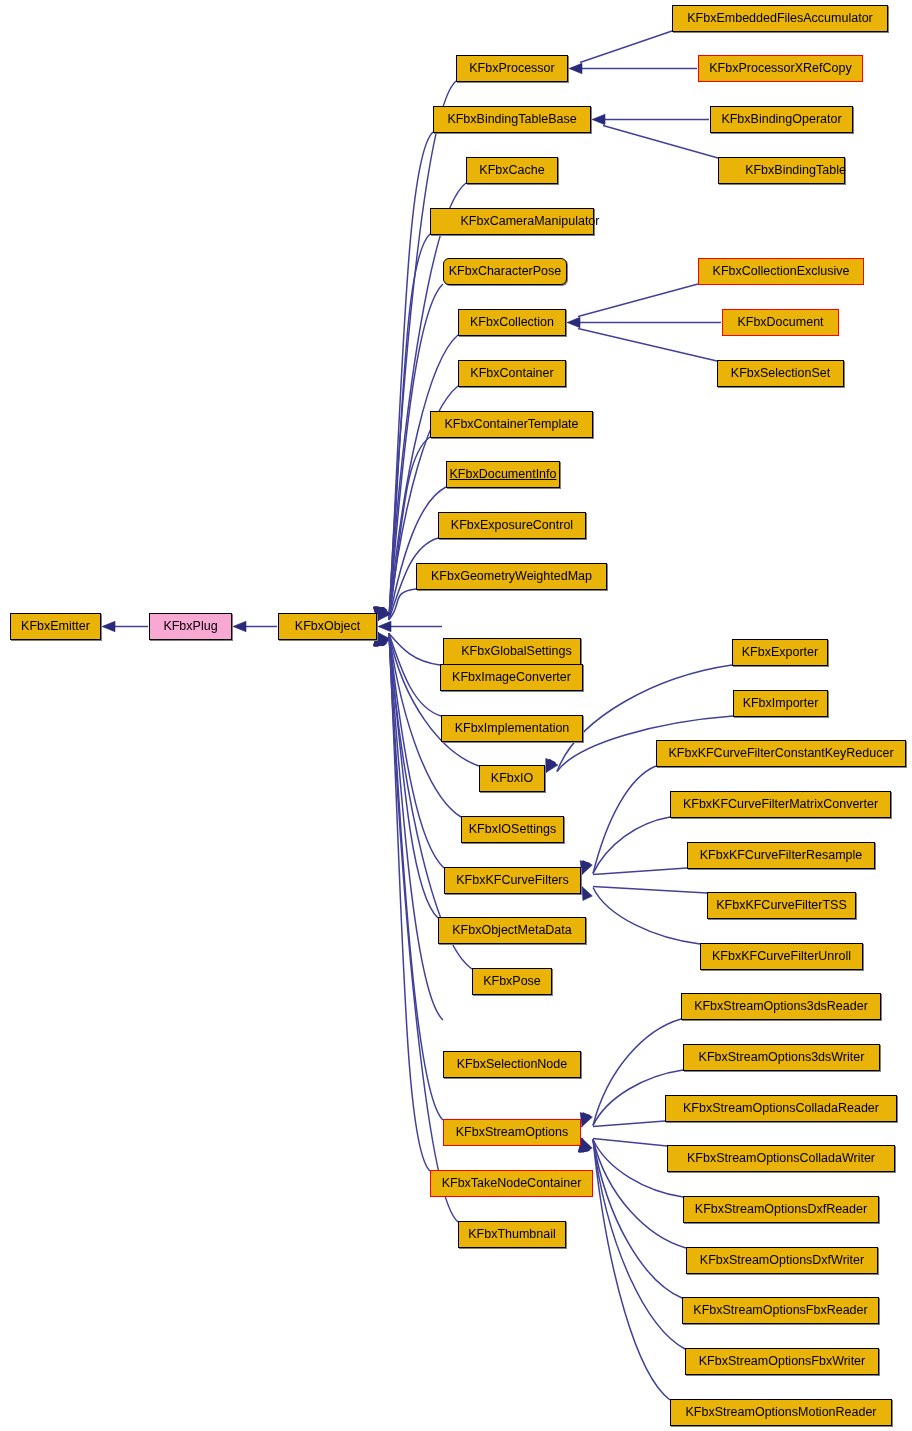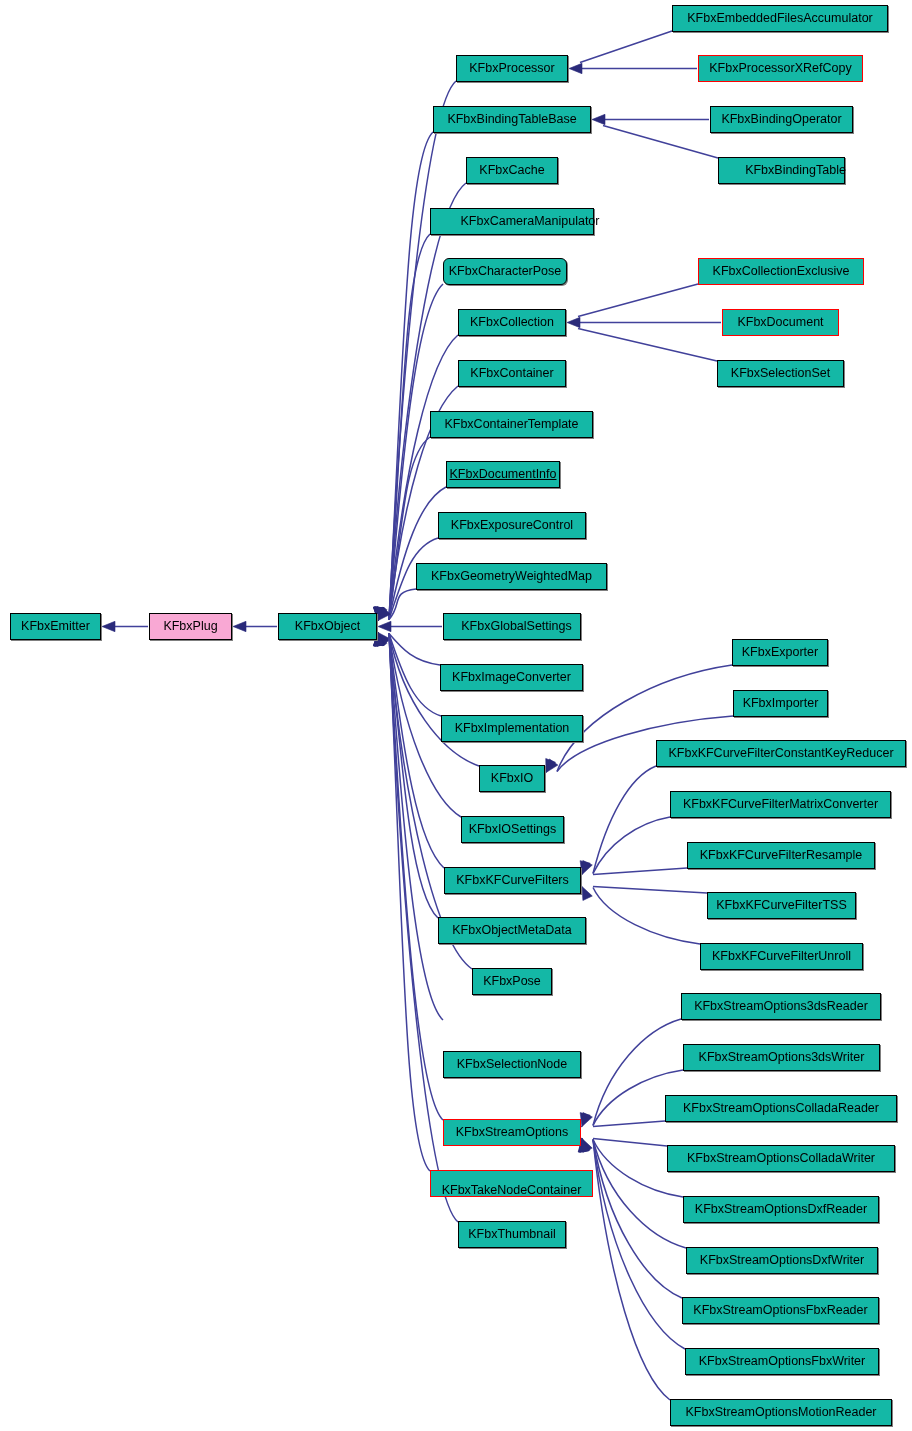--- a/index.html
+++ b/index.html
@@ -8,21 +8,21 @@
     width:912px;height:1431px;
     background:#ffffff;
     font-family:"Liberation Sans", sans-serif;
     overflow:hidden;
   }
   svg#edges{position:absolute;left:0;top:0;width:912px;height:1431px;}
   .node{
     position:absolute;
     box-sizing:border-box;
     border:1px solid #000000;
-    background:#14b8a6;
+    background:#eab308;
     color:#000000;
     font-size:12.5px;
     line-height:1;
     display:flex;
     align-items:center;
     justify-content:center;
     white-space:nowrap;
     height:27px;
     box-shadow:1px 1px 0 0 #808080;
     letter-spacing:0px;
@@ -265,21 +265,21 @@
       </div>
       <div class="node" style="left: 446px; top: 461px; width: 114px; text-decoration: underline;">
         <span>KFbxDocumentInfo</span>
       </div>
       <div class="node" style="left: 438px; top: 512px; width: 148px;">
         <span>KFbxExposureControl</span>
       </div>
       <div class="node" style="left: 416px; top: 563px; width: 191px;">
         <span>KFbxGeometryWeightedMap</span>
       </div>
-      <div class="node" style="left: 443px; top: 613px; width: 138px; padding-left: 9px;">
+      <div class="node" style="left: 443px; top: 638px; width: 138px; padding-left: 9px;">
         <span>KFbxGlobalSettings</span>
       </div>
       <div class="node" style="left: 440px; top: 664px; width: 143px;">
         <span>KFbxImageConverter</span>
       </div>
       <div class="node" style="left: 441px; top: 715px; width: 142px;">
         <span>KFbxImplementation</span>
       </div>
       <div class="node" style="left: 479px; top: 765px; width: 66px;">
         <span>KFbxIO</span>
@@ -295,21 +295,21 @@
       </div>
       <div class="node" style="left: 472px; top: 968px; width: 80px;">
         <span>KFbxPose</span>
       </div>
       <div class="node" style="left: 443px; top: 1019px; width: 138px; margin-top: 32px;">
         <span>KFbxSelectionNode</span>
       </div>
       <div class="node red" style="left: 443px; top: 1119px; width: 138px; box-shadow: none;">
         <span>KFbxStreamOptions</span>
       </div>
-      <div class="node red" style="left: 430px; top: 1170px; width: 163px; box-shadow: none; align-items: flex-end;">
+      <div class="node red" style="left: 430px; top: 1170px; width: 163px; box-shadow: none;">
         <span>KFbxTakeNodeContainer</span>
       </div>
       <div class="node" style="left: 458px; top: 1221px; width: 108px;">
         <span>KFbxThumbnail</span>
       </div>
       <div class="node" style="left: 672px; top: 5px; width: 216px;">
         <span>KFbxEmbeddedFilesAccumulator</span>
       </div>
       <div class="node red" style="left: 698px; top: 55px; width: 165px; box-shadow: none;">
         <span>KFbxProcessorXRefCopy</span>

